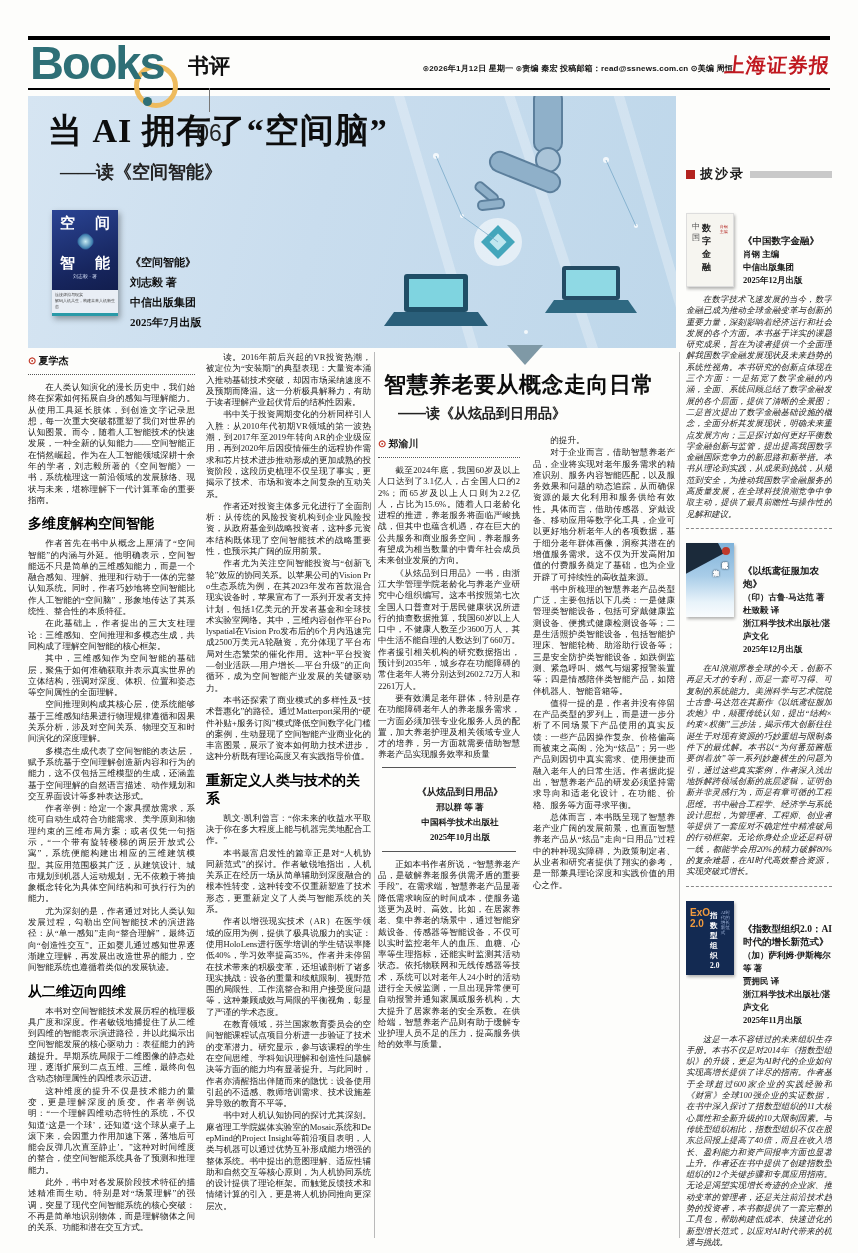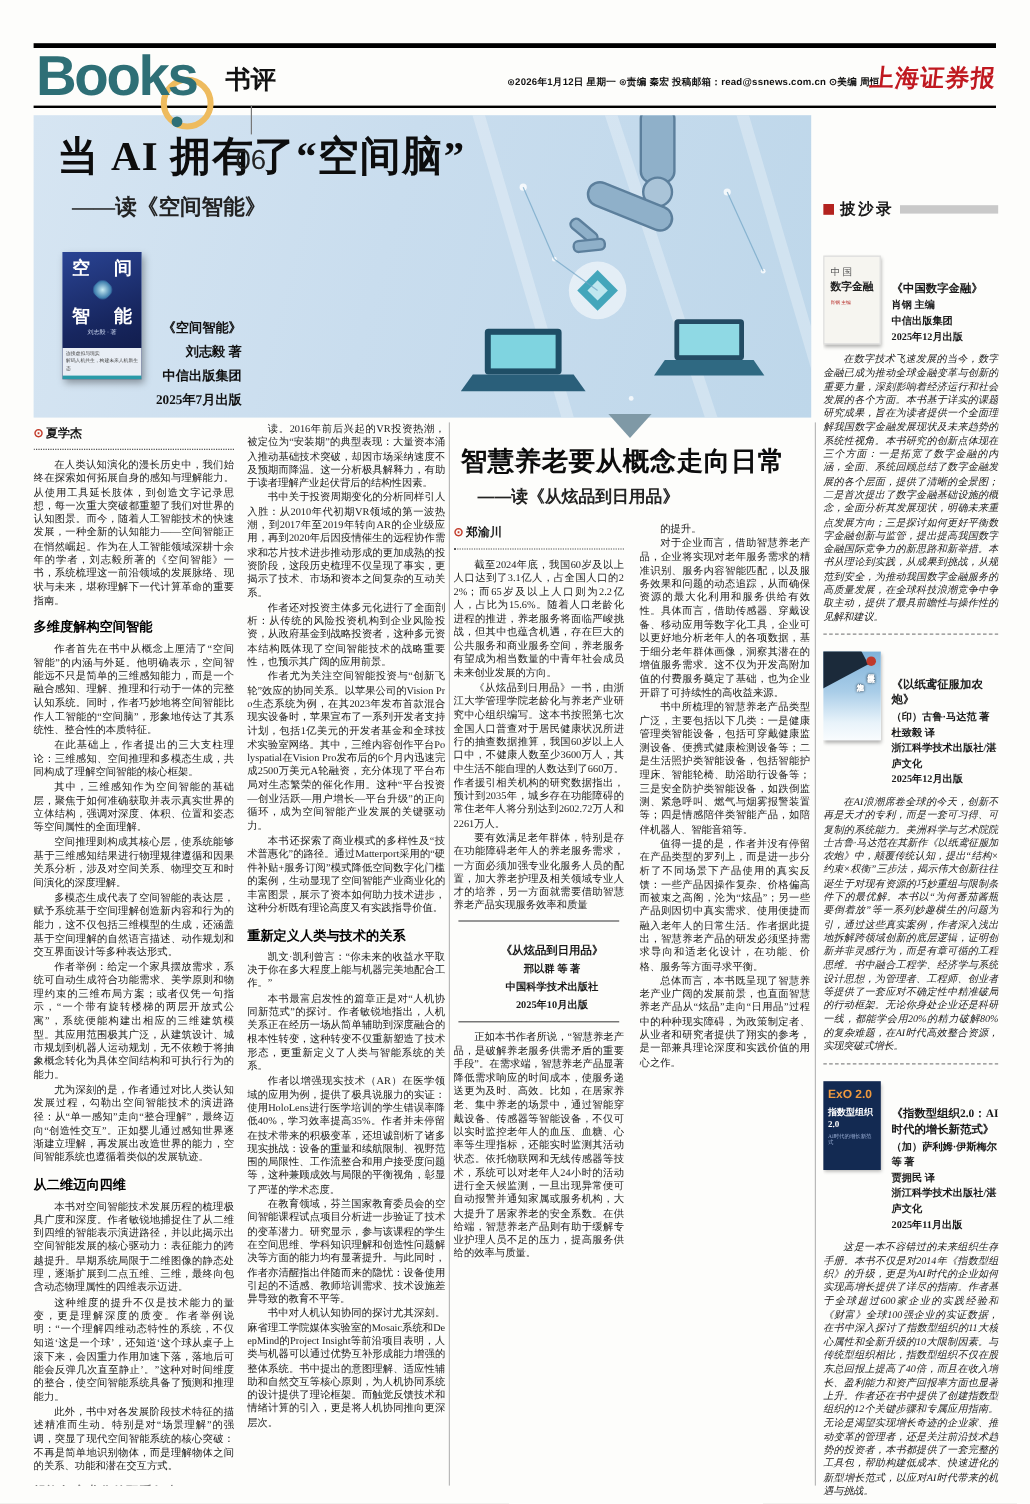--- a/index.html
+++ b/index.html
@@ -32,29 +32,29 @@
   .main-subtitle{position:absolute;left:32px;top:64px;font-size:18px;font-weight:bold;color:#222;z-index:2;}
   .cover-spatial{position:absolute;left:24px;top:114px;width:66px;height:106px;z-index:2;
         background:linear-gradient(160deg,#2a4494 0%,#17265f 55%,#0e1740 100%);
         box-shadow:2px 3px 6px rgba(0,0,0,.35);color:#fff;overflow:hidden;}
   .cs-row{display:flex;justify-content:space-between;padding:4px 8px 0;font-size:15px;font-weight:bold;}
   .cs-cube{width:15px;height:15px;margin:1px auto;transform:rotate(45deg);
         background:radial-gradient(circle,#c8ecf3 0%,#3f7fae 65%,rgba(63,127,174,0) 80%);}
   .cs-author{font-size:5px;text-align:center;color:#cdd8f0;}
   .cs-band{position:absolute;bottom:0;left:0;right:0;background:#e9eef5;color:#444;font-size:4px;
         padding:2px 3px 3px;line-height:1.5;border-bottom:3px solid #2a9aa8;}
-  .binfo{position:absolute;left:102px;top:170px;z-index:2;text-align:right;}
+  .binfo{position:absolute;left:102px;top:159px;z-index:2;}
   .binfo div{font-size:11px;font-weight:bold;margin-bottom:5px;color:#111;}
   
   .col{position:absolute;top:352px;height:886px;overflow:hidden;}
   .col1{left:28px;width:167px;}
   .col2{left:206px;width:165px;}
   .para{margin:0 0 1px;text-indent:2em;font-size:8.6px;line-height:11.3px;text-align:justify;
         word-break:break-all;color:#1a1a1a;}
-  .subhead{font-family:"Liberation Sans",sans-serif;font-size:11px;font-weight:bold;margin:9px 0 5px;color:#000;}
+  .subhead{font-family:"Liberation Sans",sans-serif;font-size:14px;font-weight:bold;margin:9px 0 5px;color:#000;}
   .byline{font-size:10px;font-weight:bold;padding:2px 0 6px;border-bottom:1px dotted #555;margin-bottom:7px;
         font-family:"Liberation Sans",sans-serif;}
   .byline .dot{color:#c23b2a;margin-right:2px;}
   .vrule{position:absolute;width:1px;background:#b9b9b9;}
   .v1{left:374px;top:352px;height:886px;}
   .v2{left:679px;top:352px;height:886px;}
   
   .mid-triangle{position:absolute;left:507px;top:345px;width:0;height:0;z-index:3;
         border-left:18px solid transparent;border-right:18px solid transparent;border-top:20px solid #7f99a6;}
   .mid{position:absolute;left:378px;top:352px;width:297px;height:886px;overflow:hidden;}
@@ -77,21 +77,21 @@
   .cap-line{font-size:8.6px;font-weight:bold;margin-top:3px;}
   
   .sidebar{position:absolute;left:686px;top:165px;width:146px;height:1085px;overflow:hidden;}
   .sb-head-bar{display:flex;align-items:center;gap:5px;margin-bottom:30px;}
   .sb-square{width:9px;height:9px;background:#b3231f;flex:none;}
   .sb-label{font-family:"Liberation Sans",sans-serif;font-size:13px;font-weight:bold;letter-spacing:2px;flex:none;}
   .sb-bar{height:7px;background:#c9c9c9;flex:1;}
   .sb-item{margin-bottom:4px;}
   .sb-head{display:flex;gap:9px;margin-bottom:7px;}
   .sb-cover{width:48px;height:74px;flex:none;position:relative;overflow:hidden;
-        box-shadow:1px 2px 3px rgba(0,0,0,.3);display:flex;flex-direction:column;box-sizing:border-box;}
+        box-shadow:1px 2px 3px rgba(0,0,0,.3);display:flex;box-sizing:border-box;}
   .sb-info{padding-top:22px;}
   .sb-title{font-size:9.5px;font-weight:bold;line-height:13px;}
   .sb-line{font-size:8.5px;font-weight:bold;line-height:13px;}
   .sb-body{margin:4px 0 8px;font-size:8.4px;line-height:11.3px;font-style:italic;text-indent:2em;
         text-align:justify;word-break:break-all;color:#222;}
   .sb-sep{border-top:1px dashed #888;margin:4px 0 14px;}
   .cl{display:block;}
   .cv-finance{background:#f6f5f0;border:1px solid #ddd;padding:7px 5px;}
   .cv-finance .cl0{font-size:8px;color:#555;letter-spacing:2px;}
   .cv-finance .cl1{font-size:9px;font-weight:bold;color:#222;margin-top:1px;}

